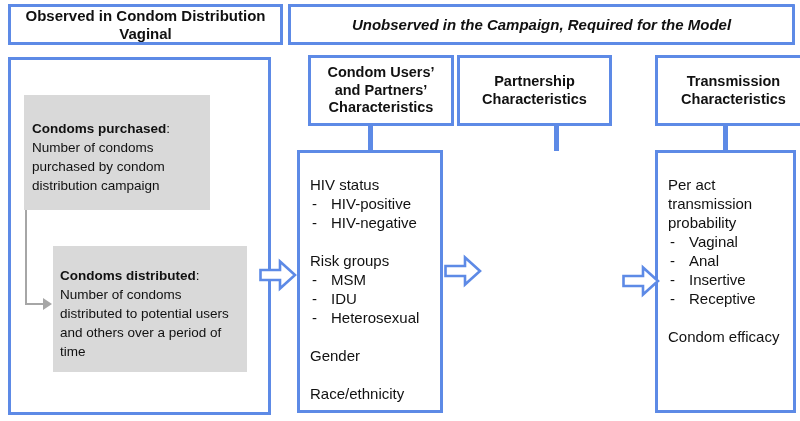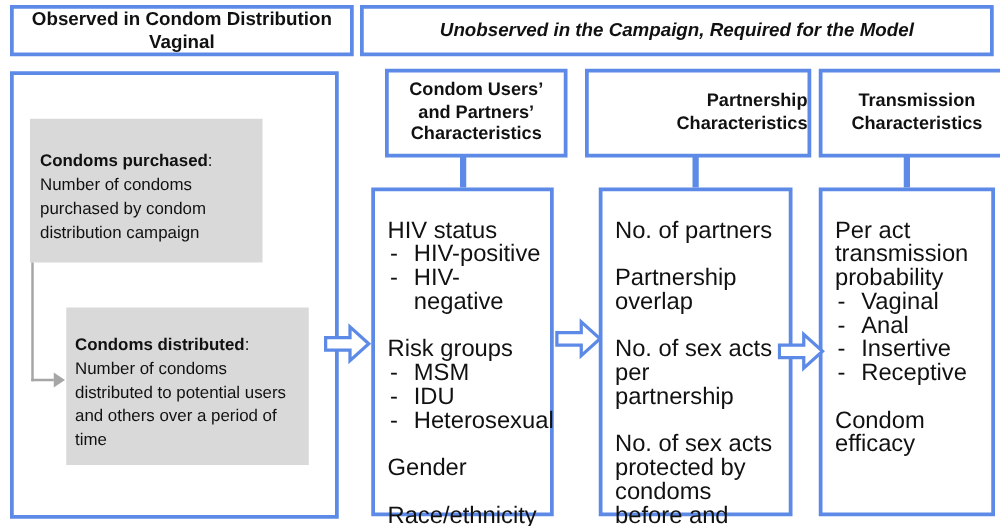--- a/index.html
+++ b/index.html
@@ -8,21 +8,21 @@
     font-family:"Liberation Sans","DejaVu Sans",sans-serif;color:#111;border-radius:16px;
   }
   .bluebox{
     position:absolute;box-sizing:border-box;background:#fff;
     border:3px solid #5d8ae6;
   }
   .hdr{display:flex;flex-direction:column;align-items:center;justify-content:center;
     font-weight:bold;font-size:15px;line-height:18px;text-align:center;}
   .colhdr{display:flex;flex-direction:column;align-items:center;justify-content:center;
     font-weight:bold;font-size:14.5px;line-height:17.5px;text-align:center;}
-  .content{font-size:19px;line-height:19px;}
+  .content{font-size:15px;line-height:19px;}
   .group{margin-bottom:19px;}
   .brow{display:flex;}
   .dash{width:21px;flex:0 0 21px;padding-left:2px;box-sizing:border-box;}
   .gray-box{position:absolute;box-sizing:border-box;background:#d9d9d9;
     font-size:13.5px;line-height:19px;}
   .b{font-weight:bold;}
   .stub{position:absolute;width:5px;background:#5d8ae6;}
   .elbow{position:absolute;box-sizing:border-box;
     border-left:2.5px solid #a6a6a6;border-bottom:2.5px solid #a6a6a6;}
   .elbow-head{position:absolute;width:0;height:0;
@@ -92,39 +92,25 @@
         </div>
     </div>
     <div class="group">
       <div>Gender</div>
     </div>
     <div class="group">
       <div>Race/ethnicity</div>
     </div>
   </div>
 
-  <div class="bluebox colhdr" style="left:468px;top:55px;width:181px;height:71px;align-items:flex-end;">
+  <div class="bluebox colhdr" style="left:457px;top:55px;width:155px;height:71px;">
     <div>Partnership</div>
     <div>Characteristics</div>
   </div>
   <div class="stub" style="left:554px;top:125px;height:26px;"></div>
-  <div class="bluebox content" style="left:479px;top:150px;width:155px;height:263px;padding:22px 12px 0 10px;">
-    <div class="group">
-      <div>No. of partners</div>
-    </div>
-    <div class="group">
-      <div>Partnership overlap</div>
-    </div>
-    <div class="group">
-      <div>No. of sex acts per partnership</div>
-    </div>
-    <div class="group">
-      <div>No. of sex acts protected by condoms before and after campaign</div>
-    </div>
-  </div>
 
   <div class="bluebox colhdr" style="left:655px;top:55px;width:157px;height:71px;">
     <div>Transmission</div>
     <div>Characteristics</div>
   </div>
   <div class="stub" style="left:723px;top:125px;height:26px;"></div>
   <div class="bluebox content" style="left:655px;top:150px;width:141px;height:263px;padding:22px 8px 0 10px;">
     <div class="group">
       <div>Per act transmission probability</div>
       <div class="brow">

